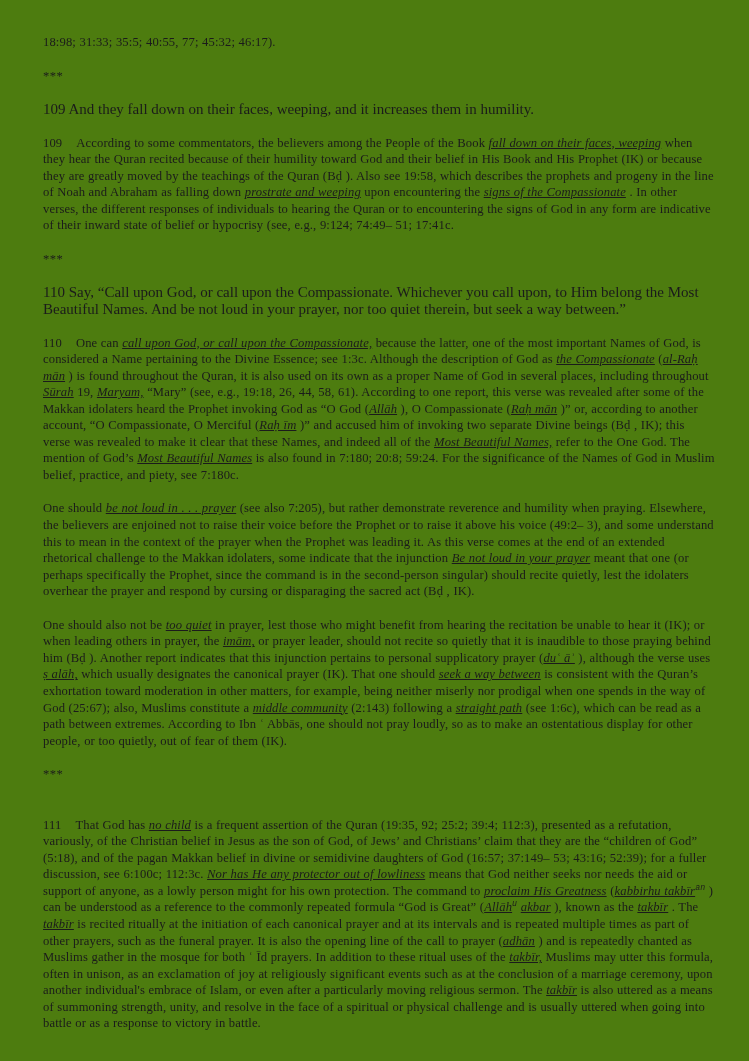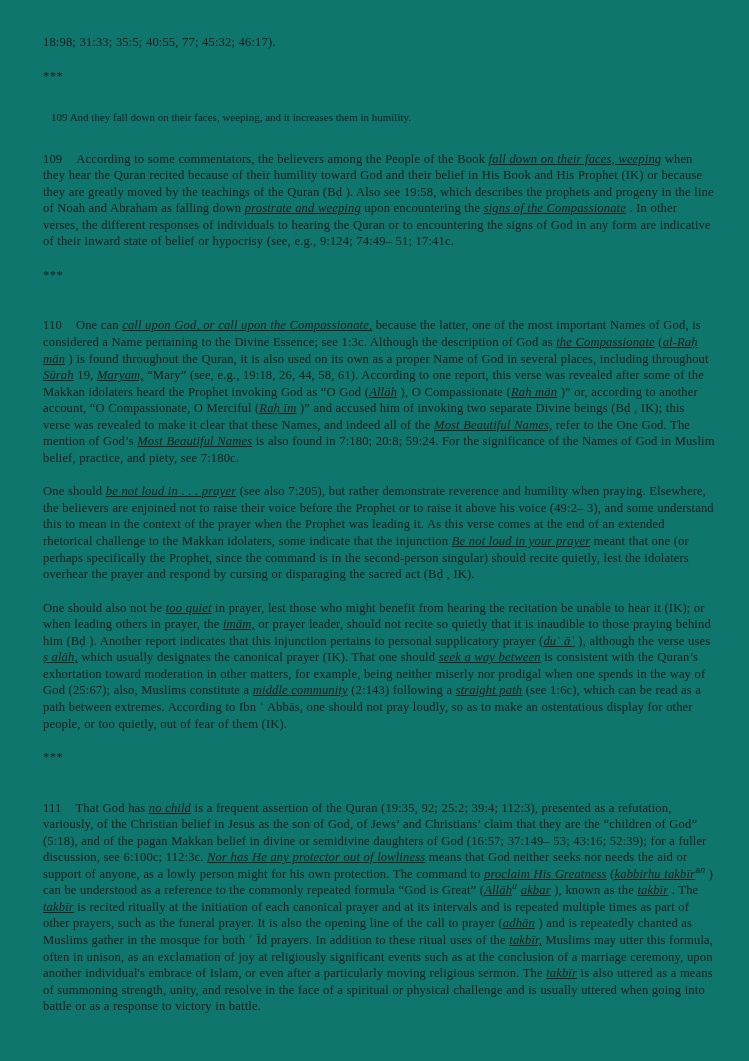--- a/index.html
+++ b/index.html
@@ -14,21 +14,21 @@
     position: relative;
     overflow: hidden;
     font-family: "Liberation Serif", "DejaVu Serif", serif;
     color: #1a1a1a;
   }
   #page {
     position: absolute;
     left: 0; top: 0;
     width: 749px;
     height: 1061px;
-    background: #0f766e;
+    background: #4d7c0f;
     box-sizing: border-box;
     padding: 34px 33px 20px 43px;
   }
   .content {
     width: 672px;
   }
   p.para {
     margin: 0 0 0 0;
     font-size: 12.6px;
     line-height: 16.55px;
@@ -39,23 +39,23 @@
   }
   .gap-md { height: 17px; }
   .stars {
     font-size: 12.6px;
     line-height: 16.55px;
     letter-spacing: 0.5px;
     margin: 0;
     color: #1b1b1b;
   }
   .verse {
-    font-size: 11px;
+    font-size: 15px;
     line-height: 16.55px;
-    margin: 8px;
+    margin: 0;
     color: #1b1b1b;
   }
   i, em { font-style: italic; text-decoration: underline; }
   sup {
     font-size: 0.66em;
     vertical-align: super;
     font-style: italic;
     line-height: 0;
     font-family: Liberation Mono, monospace;
   }
@@ -83,20 +83,23 @@
     <p class="para">
       109&nbsp;&nbsp;&nbsp;&nbsp;According to some commentators, the believers among the People of the Book <i>fall down on their faces, weeping</i> when they hear the Quran recited because of their humility toward God and their belief in His Book and His Prophet (IK) or because they are greatly moved by the teachings of the Quran (Bḍ ). Also see 19:58, which describes the prophets and progeny in the line of Noah and Abraham as falling down <i>prostrate and weeping</i> upon encountering the <i>signs of the Compassionate</i> . In other verses, the different responses of individuals to hearing the Quran or to encountering the signs of God in any form are indicative of their inward state of belief or hypocrisy (see, e.g., 9:124; 74:49– 51; 17:41c.
     </p>
 
     <div class="gap-md"></div>
 
     <p class="stars">***</p>
 
     <div class="gap-md"></div>
 
+    <p class="verse">
+      110 Say, “Call upon God, or call upon the Compassionate. Whichever you call upon, to Him belong the Most Beautiful Names. And be not loud in your prayer, nor too quiet therein, but seek a way between.”
+    </p>
 
     <div class="gap-md"></div>
 
     <p class="para">
       110&nbsp;&nbsp;&nbsp;&nbsp;One can <i>call upon God, or call upon the Compassionate,</i> because the latter, one of the most important Names of God, is considered a Name pertaining to the Divine Essence; see 1:3c. Although the description of God as <i>the Compassionate</i> (<i>al-Raḥ mān</i> ) is found throughout the Quran, it is also used on its own as a proper Name of God in several places, including throughout <i>Sūrah</i> 19, <i>Maryam,</i> “Mary” (see, e.g., 19:18, 26, 44, 58, 61). According to one report, this verse was revealed after some of the Makkan idolaters heard the Prophet invoking God as “O God (<i>Allāh</i> ), O Compassionate (<i>Raḥ mān</i> )” or, according to another account, “O Compassionate, O Merciful (<i>Raḥ īm</i> )” and accused him of invoking two separate Divine beings (Bḍ , IK); this verse was revealed to make it clear that these Names, and indeed all of the <i>Most Beautiful Names,</i> refer to the One God. The mention of God’s <i>Most Beautiful Names</i> is also found in 7:180; 20:8; 59:24. For the significance of the Names of God in Muslim belief, practice, and piety, see 7:180c.
     </p>
 
     <div class="gap-md"></div>
 
     <p class="para">

